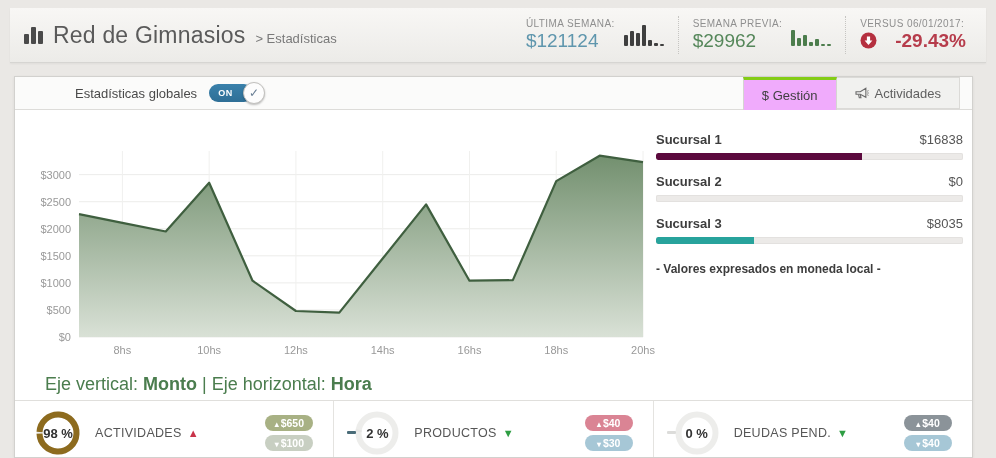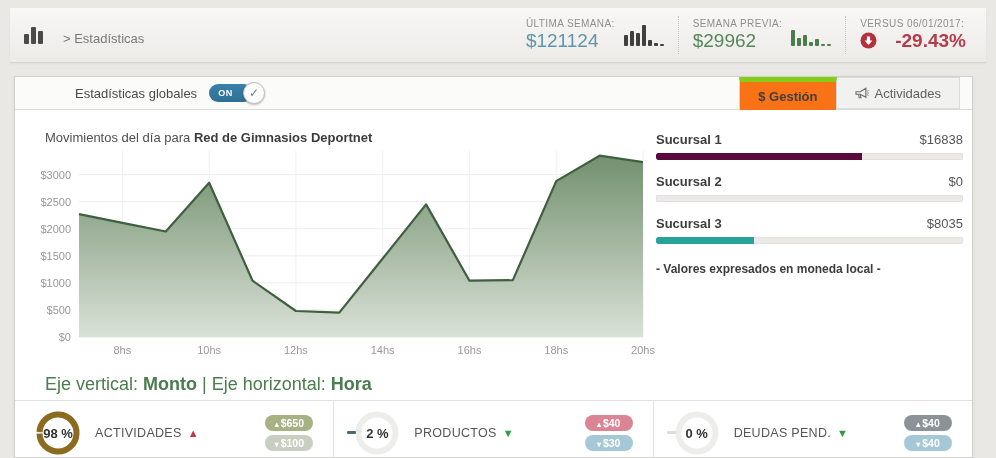--- a/index.html
+++ b/index.html
@@ -40,22 +40,22 @@
   .toolbar{height:32px;border-bottom:1px solid #dddcd9;background:#fbfbfa;display:flex;align-items:stretch;position:relative;}
   .toolbar-left{display:flex;align-items:center;gap:12px;padding-left:18px;font-size:13px;color:#4a4a4a;margin-left:42px;}
   .toggle{position:relative;width:56px;height:22px;display:flex;align-items:center;}
   .toggle-pill{width:44px;height:18px;border-radius:9px;background:linear-gradient(#3a81ab,#2f6f96);color:#fff;
     font-size:9px;font-weight:bold;display:flex;align-items:center;padding-left:9px;box-sizing:border-box;letter-spacing:.5px;}
   .toggle-knob{position:absolute;right:0;top:0;width:22px;height:22px;border-radius:50%;background:#fdfdfd;
     border:1px solid #c2c1be;box-shadow:0 1px 2px rgba(0,0,0,.25);display:flex;align-items:center;justify-content:center;
     color:#6a7f95;font-size:12px;box-sizing:border-box;}
   .tabs{margin-left:auto;display:flex;align-items:stretch;padding-right:12px;}
   .tab{box-sizing:border-box;display:flex;align-items:center;gap:6px;padding:0 18px;font-size:13px;cursor:default;}
-  .tab.active{background:#f97316;border:1px solid #d5d4d1;border-top:5px solid #84cc16;border-bottom:none;
-    font-weight:bold;color:#3f3f3f;margin-bottom:-1px;z-index:2;}
+  .tab.active{background:#f0abfc;border:1px solid #d5d4d1;border-top:3px solid #84cc16;border-bottom:none;
+    font-weight:normal;color:#3f3f3f;margin-bottom:-1px;z-index:2;}
   .tab.inactive{background:#f1f1ef;border:1px solid #dbdad7;border-left:none;color:#5f5f5f;}
   .megaphone{width:14px;height:12px;}
   
   .content{position:relative;height:290px;}
   .chart-title{position:absolute;left:30px;top:20px;font-size:13px;color:#4f4f4f;}
   .chart-title b{color:#3c3c3c;}
   #main-chart{position:absolute;left:18px;top:39px;}
   #main-chart text{font-family:"Liberation Sans",sans-serif;}
   .axis-note{position:absolute;left:30px;top:264px;font-size:18px;color:#4b7d4e;}
   .axis-note b{font-weight:bold;}
@@ -86,20 +86,21 @@
 </head>
 <body>
 
 <div class="header">
   <div class="logo-area">
     <div class="logo-bars">
         <span style="height: 10px; background: rgb(74, 74, 74);"></span>
         <span style="height: 17px; background: rgb(74, 74, 74);"></span>
         <span style="height: 13px; background: rgb(74, 74, 74);"></span>
       </div>
+    <div class="app-title">Red de Gimnasios</div>
     <div class="breadcrumb">&gt; Estadísticas</div>
   </div>
   <div class="stats">
     <div class="stat">
       <div class="stat-text">
         <div class="stat-label">ÚLTIMA SEMANA:</div>
         <div class="stat-value" id="stat-val-1" style="color: rgb(95, 150, 173);">$121124</div>
       </div>
       <div class="icon-bars">
           <span style="height: 11px; background: rgb(63, 63, 63);"></span>
@@ -162,24 +163,20 @@
           <path d="M1 5.5 L6 5.5 L12.5 1.5 L12.5 12 L6 8.5 L1 8.5 Z" fill="none" stroke="#6a6a6a" stroke-width="1.3"></path>
           <path d="M4 9 L4.8 12.5 L6.8 12.5 L6 8.8" fill="none" stroke="#6a6a6a" stroke-width="1.2"></path>
           <path d="M14 5 L15.6 4.2 M14 7 L16 7 M14 9 L15.6 9.8" stroke="#6a6a6a" stroke-width="1"></path>
         </svg>
         <span>Actividades</span>
       </div>
     </div>
   </div>
 
   <div class="content">
-    <div class="chart-title">
-      <span>Movimientos del día para</span>
-      <b>Red de Gimnasios Deportnet</b>
-    </div>
 
     <svg id="main-chart" width="640" height="212">
         <defs>
           <linearGradient id="areaGrad" x1="0" y1="0" x2="0" y2="1">
             <stop offset="0" stop-color="#73906f"></stop>
             <stop offset="1" stop-color="#d9e1d6"></stop>
           </linearGradient>
         </defs>
         <line x1="46" y1="188" x2="610" y2="188" stroke="#ececea" stroke-width="1"></line>
         <line x1="46" y1="160.94117647058823" x2="610" y2="160.94117647058823" stroke="#ececea" stroke-width="1"></line>

